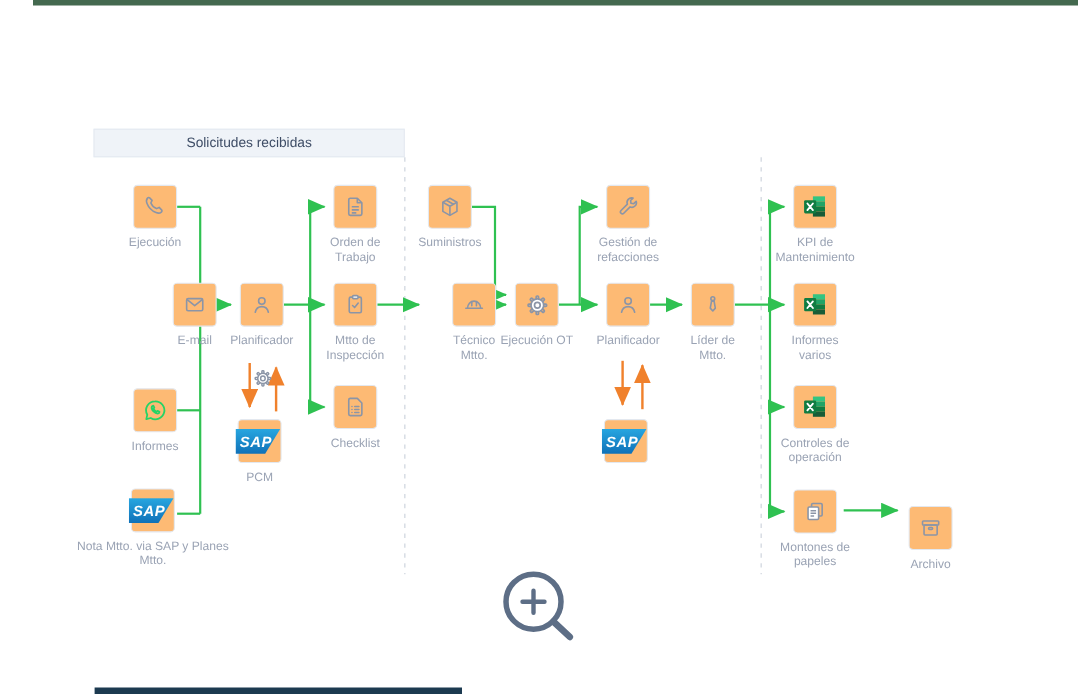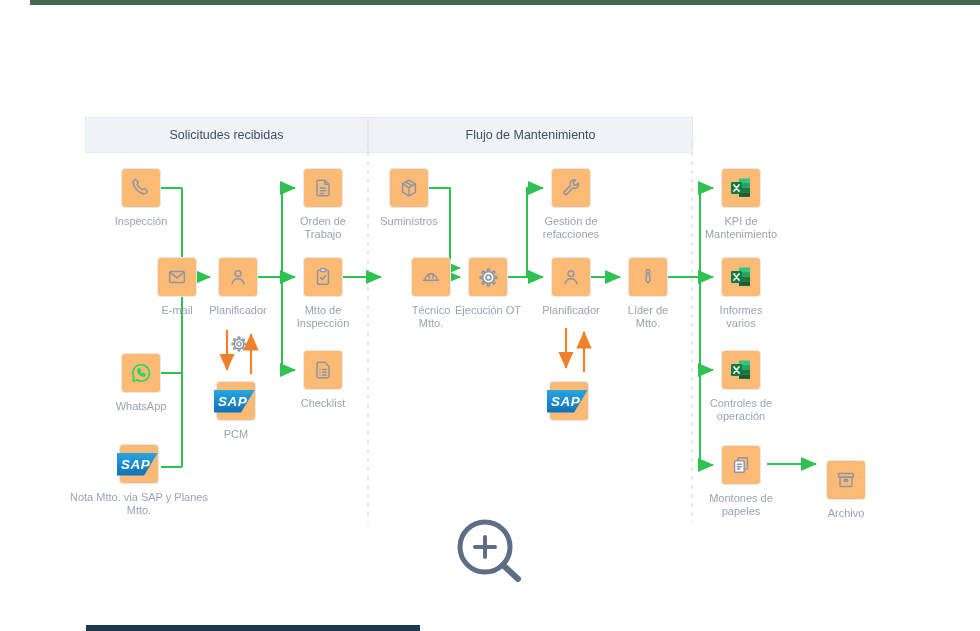--- a/index.html
+++ b/index.html
@@ -3,21 +3,21 @@
 <meta charset="utf-8">
 <style>
   html,body{margin:0;padding:0;background:#fff;}
   #stage{position:relative;width:980px;height:631px;background:#ffffff;overflow:hidden;
          font-family:"Liberation Sans", sans-serif;}
   .bar{position:absolute;}
   #top-bar{left:30px;top:0;width:950px;height:5px;background:#44694f;}
   #bottom-bar{left:86px;top:625px;width:334px;height:6px;background:#1c3a50;}
   #title{position:absolute;left:0;top:53px;width:980px;text-align:center;
          font-size:21px;font-weight:bold;color:#2d3e54;letter-spacing:.2px;}
-  .colhead{position:absolute;top:117px;height:36px;background:#eff3f8;border:1px solid #e4e9f1;
+  .colhead{position:absolute;top:117px;height:26px;background:#eff3f8;border:1px solid #e4e9f1;
            box-sizing:border-box;display:flex;align-items:center;justify-content:center;
            font-size:12.5px;color:#3e4d66;}
   svg.connectors{position:absolute;left:0;top:0;}
   .node{position:absolute;}
   .box{width:40px;height:40px;background:#fdba74;border:1px solid #e3e8ef;border-radius:4px;
        display:flex;align-items:center;justify-content:center;box-sizing:border-box;}
   .lbl{position:absolute;top:47px;text-align:center;font-size:11px;line-height:13px;color:#9aa3b4;}
   .sap{width:46px;height:23px;margin-left:-3px;background:linear-gradient(180deg,#27a6e0,#0f70b7);
        clip-path:polygon(0 0,100% 0,66% 100%,0 100%);color:#fff;font-weight:bold;font-style:italic;
        font-size:13.5px;line-height:23px;padding-left:4px;box-sizing:border-box;letter-spacing:.5px;}
@@ -28,23 +28,20 @@
 <body>
 
 <div id="stage">
 
   <div id="top-bar" class="bar"></div>
   <div id="bottom-bar" class="bar"></div>
 
 
   <div class="colhead" style="left:85px;width:283px;">
     <span>Solicitudes recibidas</span>
-  </div>
-  <div class="colhead" style="left:368px;width:325px;">
-    <span>Flujo de Mantenimiento</span>
   </div>
 
   <svg class="connectors" width="980" height="631">
     <defs>
       <marker id="ag" markerWidth="9" markerHeight="8" refX="7.5" refY="3.5" orient="auto">
         <path d="M0 0L8 3.5L0 7Z" fill="#2fc151"></path>
       </marker>
       <marker id="ao" markerWidth="9" markerHeight="8" refX="7.5" refY="3.5" orient="auto">
         <path d="M0 0L8 3.5L0 7Z" fill="#f0812c"></path>
       </marker>
@@ -101,41 +98,41 @@
       </g>
     </svg>
   </div>
 
   <div class="node" style="left:121px;top:168px;">
     <div class="box">
       <svg width="22" height="22" viewBox="0 0 24 24" fill="none" stroke="#8b95a7" stroke-width="1.6" stroke-linecap="round" stroke-linejoin="round">
         <path d="M6.6 3.2 L9 5.6 L7.8 8.2 C8.8 10.6 11 12.8 13.4 13.8 L16 12.6 L18.4 15 C19 15.6 18.9 16.6 18.2 17.2 C16.9 18.3 14.8 18.5 12.9 17.7 C9 16.1 5.5 12.6 4 8.7 C3.2 6.8 3.4 4.7 4.5 3.4 C5.1 2.7 6 2.6 6.6 3.2 Z"></path>
       </svg>
     </div>
-    <div class="lbl" style="width:80px;left:-20px;">Inspección</div>
+    <div class="lbl" style="width:80px;left:-20px;">Ejecución</div>
   </div>
 
   <div class="node" style="left:121px;top:257px;margin-left:36px;">
     <div class="box">
       <svg width="22" height="22" viewBox="0 0 24 24" fill="none" stroke="#8b95a7" stroke-width="1.6" stroke-linejoin="round">
         <rect x="4" y="6" width="16" height="12" rx="1.5"></rect>
         <path d="M4.5 7 L12 13 L19.5 7"></path>
       </svg>
     </div>
     <div class="lbl" style="width:80px;left:-20px;">E-mail</div>
   </div>
 
   <div class="node" style="left:121px;top:353px;">
     <div class="box">
       <svg width="24" height="24" viewBox="0 0 24 24" fill="none" stroke="#25d366" stroke-width="1.6" stroke-linecap="round" stroke-linejoin="round">
         <path d="M12 3.8a8.2 8.2 0 0 0-7.1 12.3L4 20l4-1a8.2 8.2 0 1 0 4-15.2z"></path>
         <path d="M9.2 8.3 L10.4 7.8 L11.3 9.6 L10.5 10.5 C10.9 11.5 12.2 12.8 13.3 13.3 L14.2 12.5 L16 13.4 L15.5 14.7 C14 15.3 11.9 14.4 10.5 13 C9.1 11.6 8.5 9.7 9.2 8.3 Z"></path>
       </svg>
     </div>
-    <div class="lbl" style="width:80px;left:-20px;">WhatsApp</div>
+    <div class="lbl" style="width:80px;left:-20px;">Informes</div>
   </div>
 
   <div class="node" style="left:119px;top:444px;">
     <div class="box">
       <div class="sap">SAP</div>
     </div>
     <div class="lbl" style="width:140px;left:-50px;">Nota Mtto. via SAP y Planes Mtto.</div>
   </div>
 
   <div class="node" style="left:218px;top:257px;">

